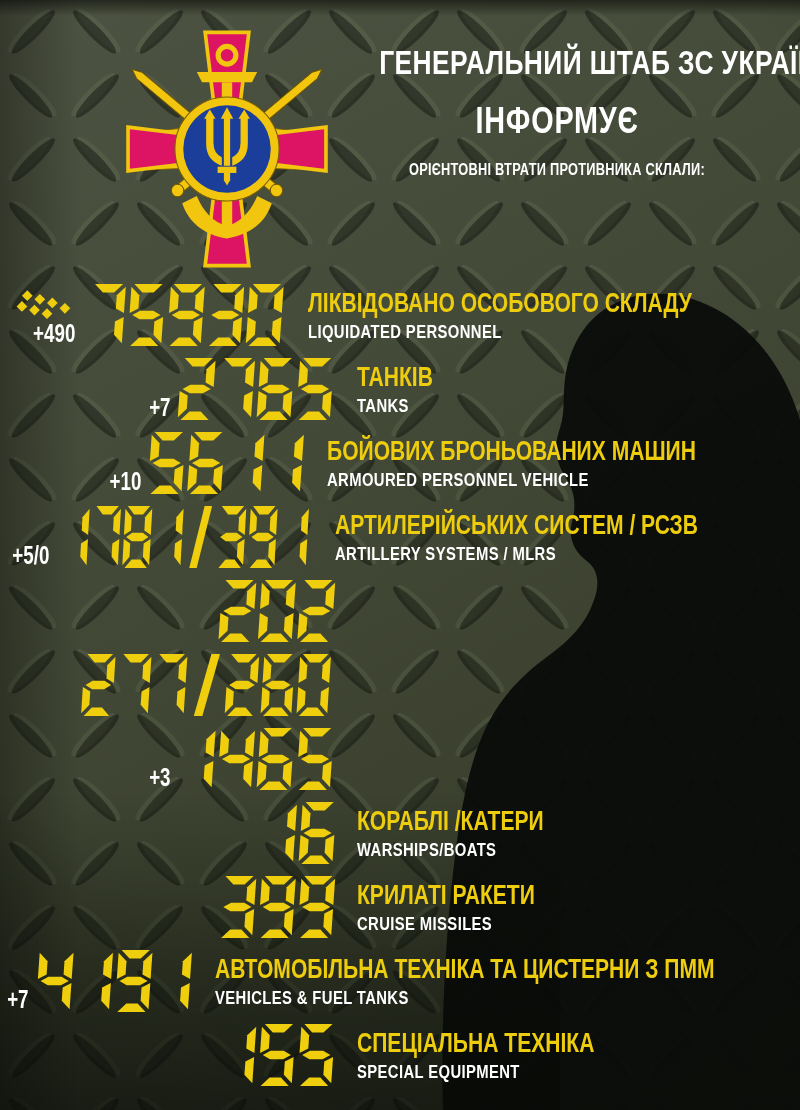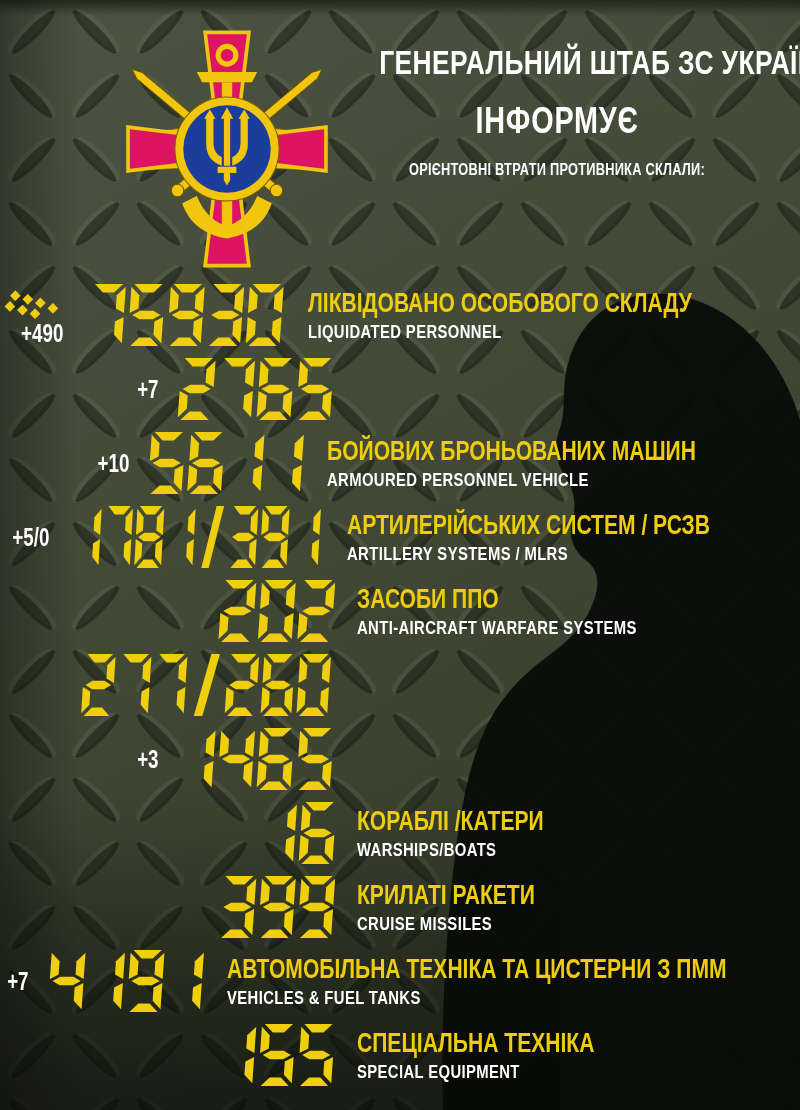--- a/index.html
+++ b/index.html
@@ -24,21 +24,21 @@
   .cond{display:inline-block;white-space:nowrap;transform:scaleX(.8);transform-origin:50% 50%;}
   .t1{font-size:33px;font-weight:bold;line-height:38px;letter-spacing:.5px;}
   .t2{font-size:36px;font-weight:bold;line-height:58px;margin-top:10px;letter-spacing:1px;}
   .period{margin-top:16px;line-height:32px;}
   .period .pfx{font-size:23px;font-weight:bold;vertical-align:baseline;}
   .period .date{font-size:31px;font-weight:bold;vertical-align:baseline;}
   .sub{margin-top:8px;font-size:16px;font-weight:bold;line-height:24px;letter-spacing:.3px;}
 
   #rows{position:absolute;left:0;top:278px;width:800px;}
   .row{height:74px;display:flex;align-items:center;}
-  .numcol{width:345px;display:flex;justify-content:flex-end;align-items:center;gap:12px;}
+  .numcol{width:345px;display:flex;justify-content:flex-end;align-items:flex-end;gap:0;}
   .digits svg{height:62px;display:block;}
   .incstack{display:flex;flex-direction:column;align-items:center;gap:2px;margin-bottom:1px;}
   .inc{font-size:25px;font-weight:bold;color:#fff;display:inline-block;
     transform:scaleX(.75);transform-origin:100% 100%;white-space:nowrap;line-height:24px;}
   .people{width:66px;height:34px;display:block;}
   .labels{margin-left:12px;display:flex;flex-direction:column;gap:5px;}
   .uk{font-size:27px;font-weight:bold;line-height:28px;display:inline-block;
     transform:scaleX(.78);transform-origin:0 50%;white-space:nowrap;}
   .en{font-size:19px;font-weight:bold;color:#fff;line-height:20px;display:inline-block;
     transform:scaleX(.78);transform-origin:0 50%;white-space:nowrap;letter-spacing:.5px;}
@@ -257,20 +257,24 @@
                   <polygon points="3,0 33,0 24,9 12,9"></polygon>
                   <polygon points="0,3 9,12 9,26 0,31"></polygon>
                   <polygon points="3,33 11,28.5 25,28.5 33,33 25,37.5 11,37.5"></polygon>
                   <polygon points="36,35 36,63 27,54 27,40"></polygon>
                   <polygon points="3,66 33,66 24,57 12,57"></polygon>
                 </g>
               </g>
             </svg>
           </div>
       </div>
+      <div class="labels">
+        <span class="uk" style="color: rgb(237, 205, 14);">ТАНКІВ</span>
+        <span class="en">TANKS</span>
+      </div>
     </div>
 
     <div class="row">
       <div class="numcol">
         <div class="incstack">
 
           <span class="inc">+10</span>
         </div>
         <div class="digits">
             <svg viewBox="0 0 174 66" width="174" height="66">
@@ -399,24 +403,20 @@
                   <polygon points="3,0 33,0 24,9 12,9"></polygon>
                   <polygon points="36,3 36,31 27,26 27,12"></polygon>
                   <polygon points="3,33 11,28.5 25,28.5 33,33 25,37.5 11,37.5"></polygon>
                   <polygon points="0,35 9,40 9,54 0,63"></polygon>
                   <polygon points="3,66 33,66 24,57 12,57"></polygon>
                 </g>
               </g>
             </svg>
           </div>
       </div>
-      <div class="labels">
-        <span class="uk" style="color: rgb(237, 205, 14);">ЗАСОБИ ППО</span>
-        <span class="en">ANTI-AIRCRAFT WARFARE SYSTEMS</span>
-      </div>
     </div>
 
     <div class="row">
       <div class="numcol">
         <div class="incstack">
           
           
         </div>
         <div class="digits">
             <svg viewBox="0 0 274 66" width="274" height="66">

